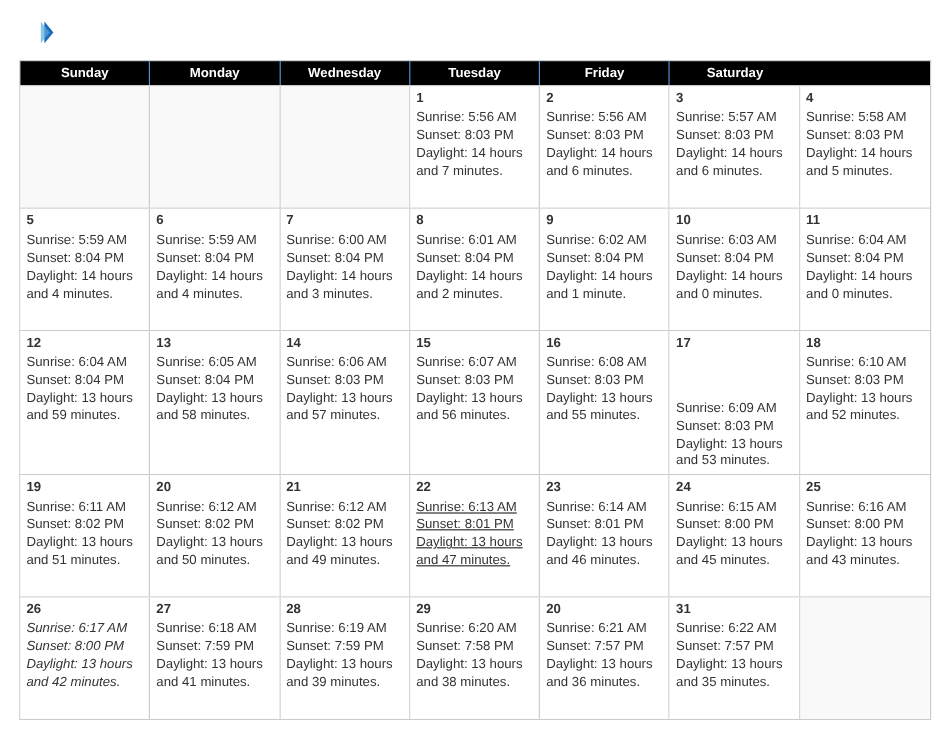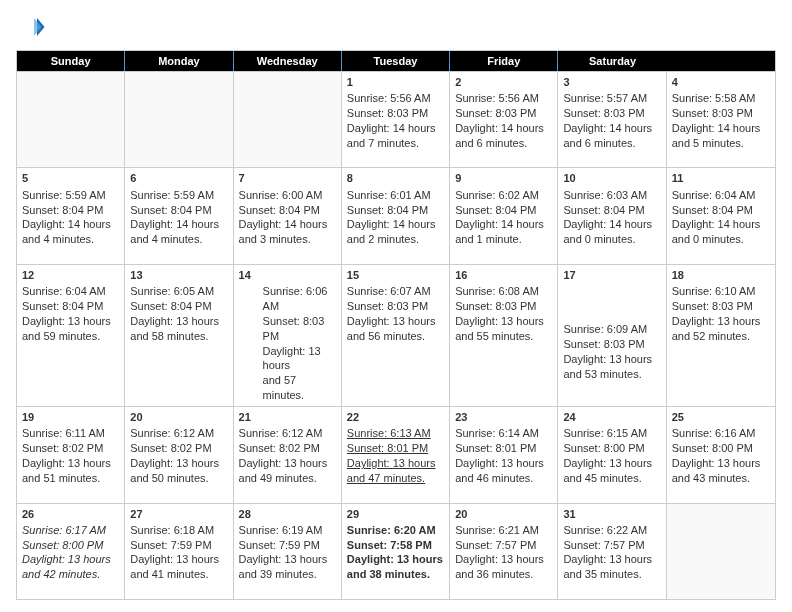--- a/index.html
+++ b/index.html
@@ -234,21 +234,21 @@
           </div>
           <div class="cal-cell">
             <span class="day-num">13</span>
             <div class="cell-text" style="white-space: pre-line;">Sunrise: 6:05 AM
 Sunset: 8:04 PM
 Daylight: 13 hours
 and 58 minutes.</div>
           </div>
           <div class="cal-cell">
             <span class="day-num">14</span>
-            <div class="cell-text" style="white-space: pre-line; margin-left: 24px;">Sunrise: 6:06 AM
+            <div class="cell-text" style="white-space: pre-line;">Sunrise: 6:06 AM
 Sunset: 8:03 PM
 Daylight: 13 hours
 and 57 minutes.</div>
           </div>
           <div class="cal-cell">
             <span class="day-num">15</span>
             <div class="cell-text" style="white-space: pre-line;">Sunrise: 6:07 AM
 Sunset: 8:03 PM
 Daylight: 13 hours
 and 56 minutes.</div>
@@ -343,21 +343,21 @@
           </div>
           <div class="cal-cell">
             <span class="day-num">28</span>
             <div class="cell-text" style="white-space: pre-line;">Sunrise: 6:19 AM
 Sunset: 7:59 PM
 Daylight: 13 hours
 and 39 minutes.</div>
           </div>
           <div class="cal-cell">
             <span class="day-num">29</span>
-            <div class="cell-text" style="white-space: pre-line; font-weight: bold;">Sunrise: 6:20 AM
+            <div class="cell-text" style="white-space: pre-line;">Sunrise: 6:20 AM
 Sunset: 7:58 PM
 Daylight: 13 hours
 and 38 minutes.</div>
           </div>
           <div class="cal-cell">
             <span class="day-num">20</span>
             <div class="cell-text" style="white-space: pre-line;">Sunrise: 6:21 AM
 Sunset: 7:57 PM
 Daylight: 13 hours
 and 36 minutes.</div>

